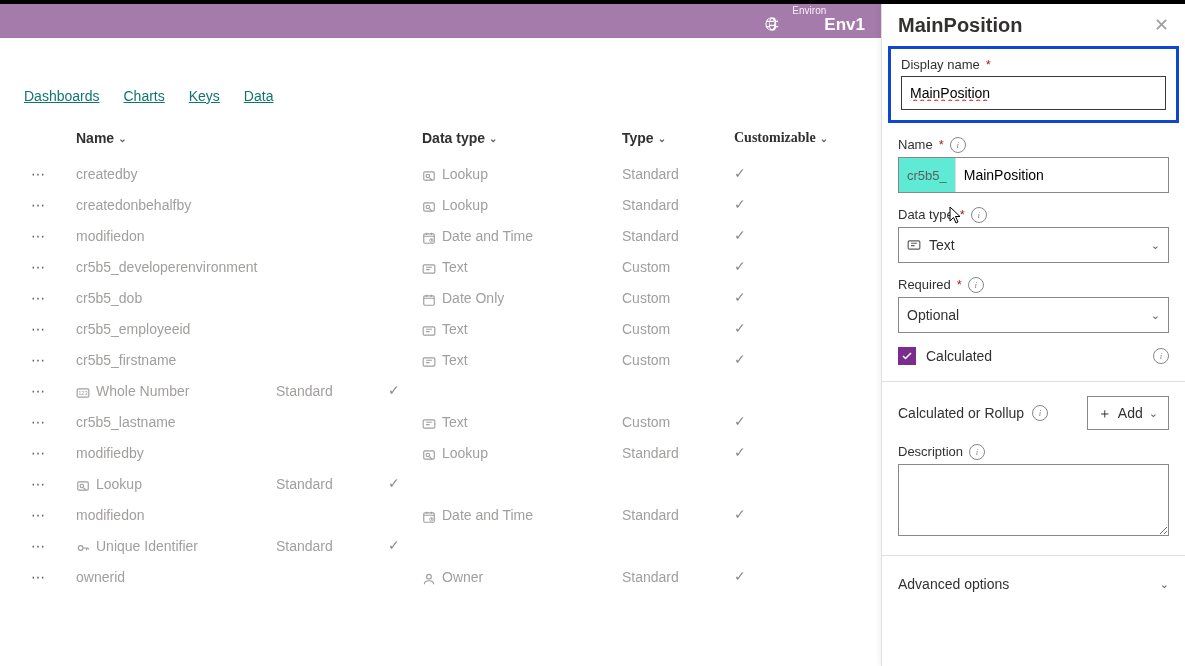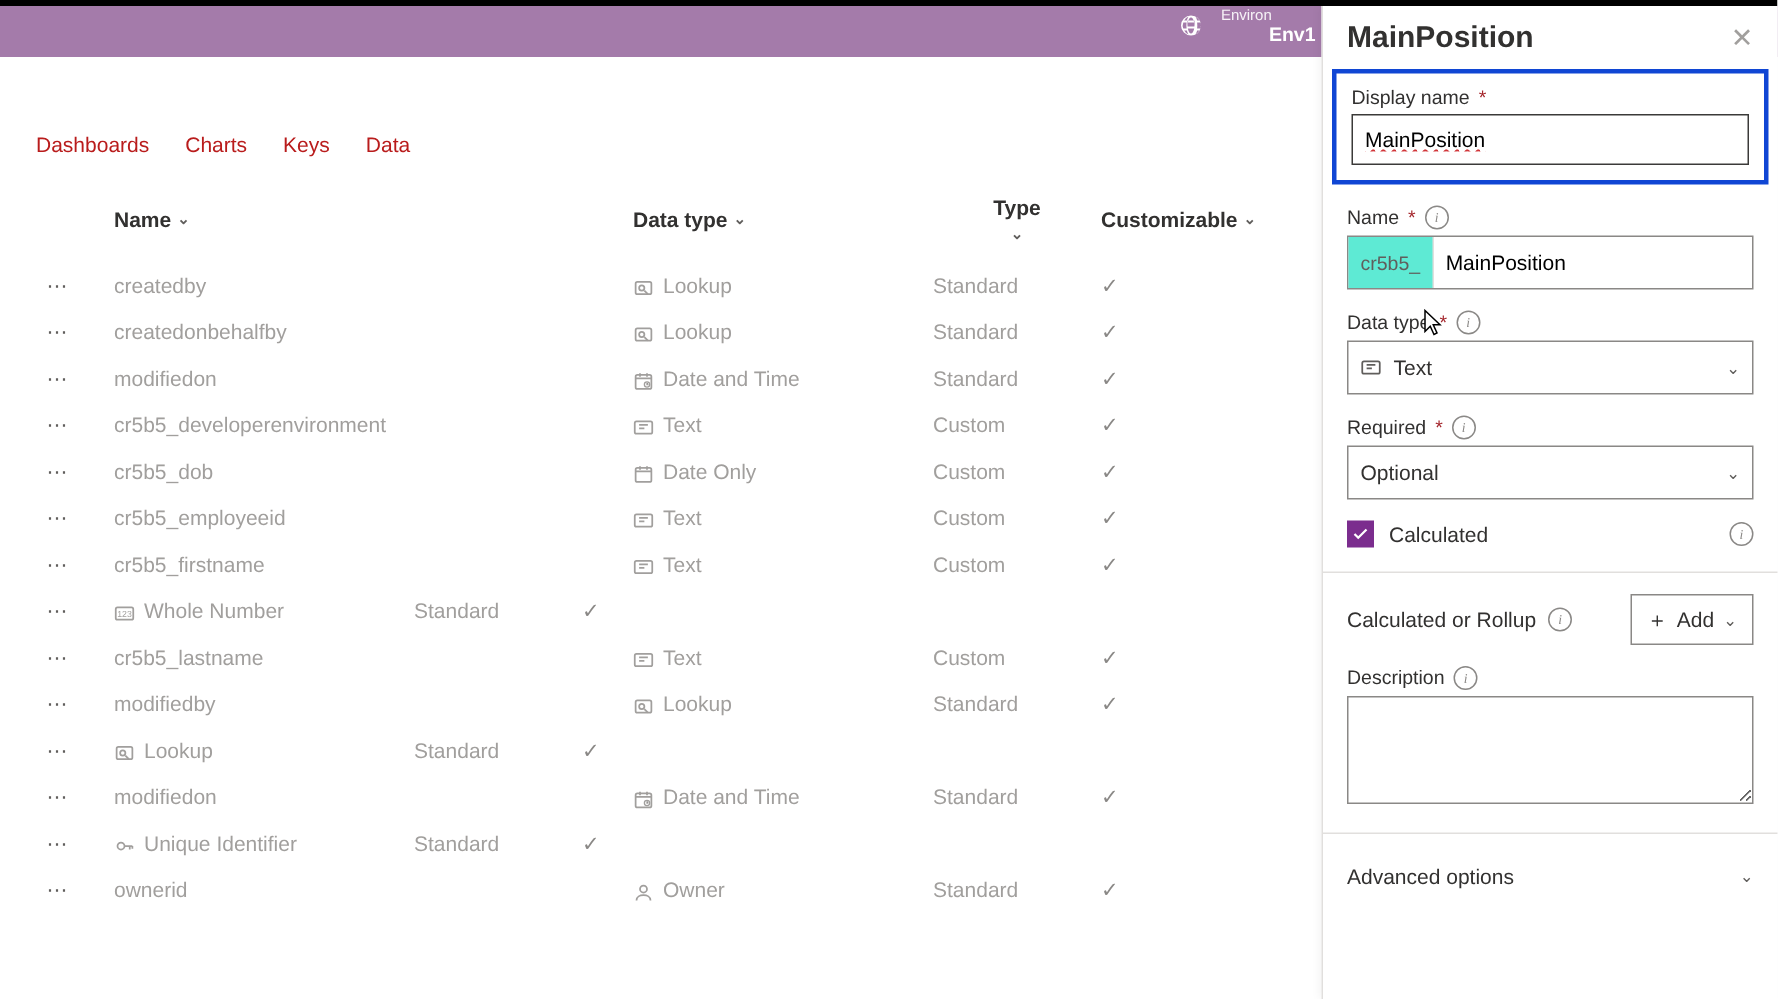--- a/index.html
+++ b/index.html
@@ -22,58 +22,58 @@
     height: 34px;
     color: #fff;
     display: flex;
     align-items: center;
     justify-content: flex-end;
     padding-right: 20px;
     font-size: 12px;
   }
   .env-block {
     display: flex;
-    align-items: center;
+    align-items: flex-end;
     gap: 12px;
     position: absolute;
     top: 6px;
-    right: 308px;
+    right: 320px;
   }
   .env-icon svg { width:16px; height:16px; fill:#fff; }
   .env-text .small { font-size:10px; line-height:1; opacity:.9;}
-  .env-text .big { font-size:13px; line-height:1.1; font-weight:600;padding-left:32px;}
+  .env-text .big { font-size:17px; line-height:1.1; font-weight:600;padding-left:32px;}
   .content-area {
     position: relative;
     height: calc(666px - 38px);
   }
   .main-col {
     padding-top: 50px;
   }
   .tabs {
     display: flex;
     gap: 24px;
     padding: 0 24px 14px;
     color: #605e5c;
     cursor: pointer;
   }
-  .tab-item { color:#b91c1c; }
+  .tab-item { color:#0f766e;text-decoration:underline; }
   .table {
     width: 100%;
   }
   .thead {
     display: flex;
     padding: 12px 0;
     font-weight:600;
     color:#323130;
   }
   .col-actions { width: 76px; }
   .col-name    { width: 346px; }
   .col-dtype   { width: 200px; }
-  .col-type    { width: 112px; flex-direction: column; }
-  .col-cust    { width: 140px; text-align:left;}
+  .col-type    { width: 112px; }
+  .col-cust    { width: 140px; text-align:left;font-family:Liberation Serif, serif;}
   .th { display:flex; align-items:center; gap:4px;}
   .chev-sm { font-size:10px; color:#605e5c;}
   .row {
     display:flex;
     height:31px;
     align-items:center;
     color:#a19f9d;
   }
   .row .col-actions { text-align:center; color:#605e5c;}
   .dt-icon { width:14px; height:12px; display:inline-block; margin-right:6px; vertical-align:middle;}

